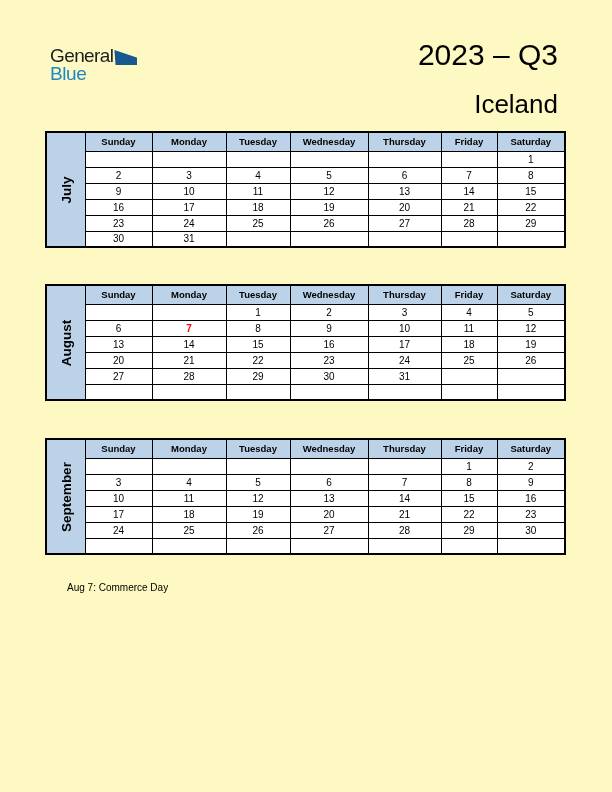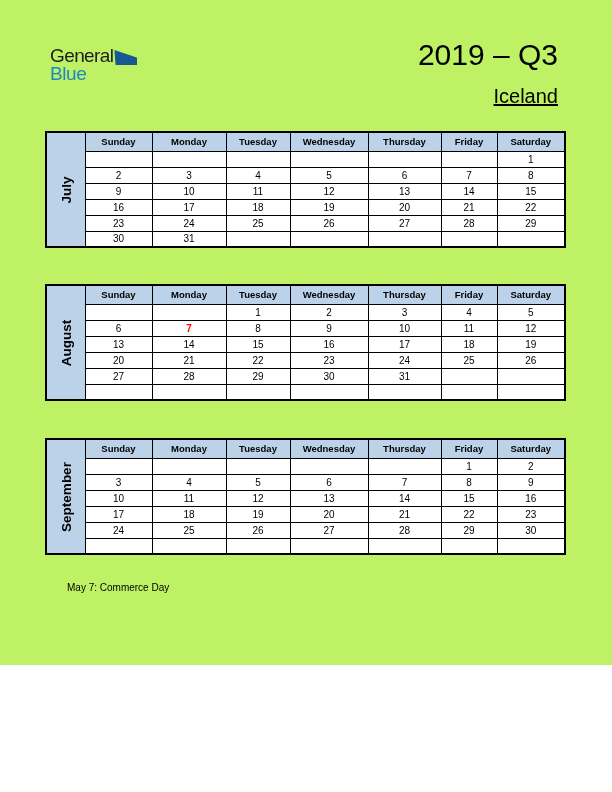--- a/index.html
+++ b/index.html
@@ -8,22 +8,22 @@
     --logo-blue: #1E87C5;
     --logo-tri: #16588F;
     --ink: #000000;
   }
   * { box-sizing: border-box; }
   html, body { margin: 0; padding: 0; background: #ffffff; }
   body { font-family: "Liberation Sans", sans-serif; color: var(--ink); }
   .page {
     position: relative;
     width: 612px;
-    height: 665px;
-    background: #bef264;
+    height: 792px;
+    background: #fef9c3;
     overflow: hidden;
   }
 
   
   .logo { position: absolute; left: 50px; top: 46px; width: 92px; }
   .logo-row1 { display: flex; align-items: flex-end; justify-content: flex-start; }
   .logo-general {
     font-size: 19px; line-height: 1; color: #1d1d1f;
     letter-spacing: -0.6px; font-weight: 400;
   }
@@ -33,21 +33,21 @@
     clip-path: polygon(0 0, 100% 52%, 100% 100%, 5% 100%);
   }
   .logo-blue {
     font-size: 19px; line-height: 1; margin-top: -1px;
     color: var(--logo-blue); text-align: left; letter-spacing: -0.4px;
   }
 
   
   .title-block { position: absolute; top: 40px; right: 54px; text-align: right; }
   .title { font-size: 30px; line-height: 30px; font-weight: 400; }
-  .subtitle { font-size: 20px; line-height: 20px; margin-top: 16px; font-weight: 400; text-decoration: underline; }
+  .subtitle { font-size: 26px; line-height: 20px; margin-top: 24px; font-weight: 400; }
 
   
   table.cal {
     position: absolute; left: 45px;
     border-collapse: collapse; table-layout: fixed;
     width: 519px; background: #ffffff;
     border: 2px solid #000;
   }
   .cal-july { top: 131px; }
   .cal-august { top: 284px; }
@@ -76,21 +76,21 @@
 
   <div class="logo">
     <div class="logo-row1">
       <span class="logo-general">General</span>
       <span class="logo-triangle"></span>
     </div>
     <div class="logo-blue">Blue</div>
   </div>
 
   <div class="title-block">
-    <div class="title">2019 – Q3</div>
+    <div class="title">2023 – Q3</div>
     <div class="subtitle">Iceland</div>
   </div>
 
   <table class="cal cal-july">
       <colgroup>
         <col style="width: 39px;">
         <col style="width: 67px;">
         <col style="width: 74px;">
         <col style="width: 64px;">
         <col style="width: 78px;">
@@ -321,15 +321,15 @@
           <td class="day-cell"></td>
           <td class="day-cell"></td>
           <td class="day-cell"></td>
           <td class="day-cell"></td>
           <td class="day-cell"></td>
           <td class="day-cell"></td>
         </tr>
       </tbody>
     </table>
 
-  <div class="footer-note">May 7: Commerce Day</div>
+  <div class="footer-note">Aug 7: Commerce Day</div>
 
 </div>
 
 </body></html>

